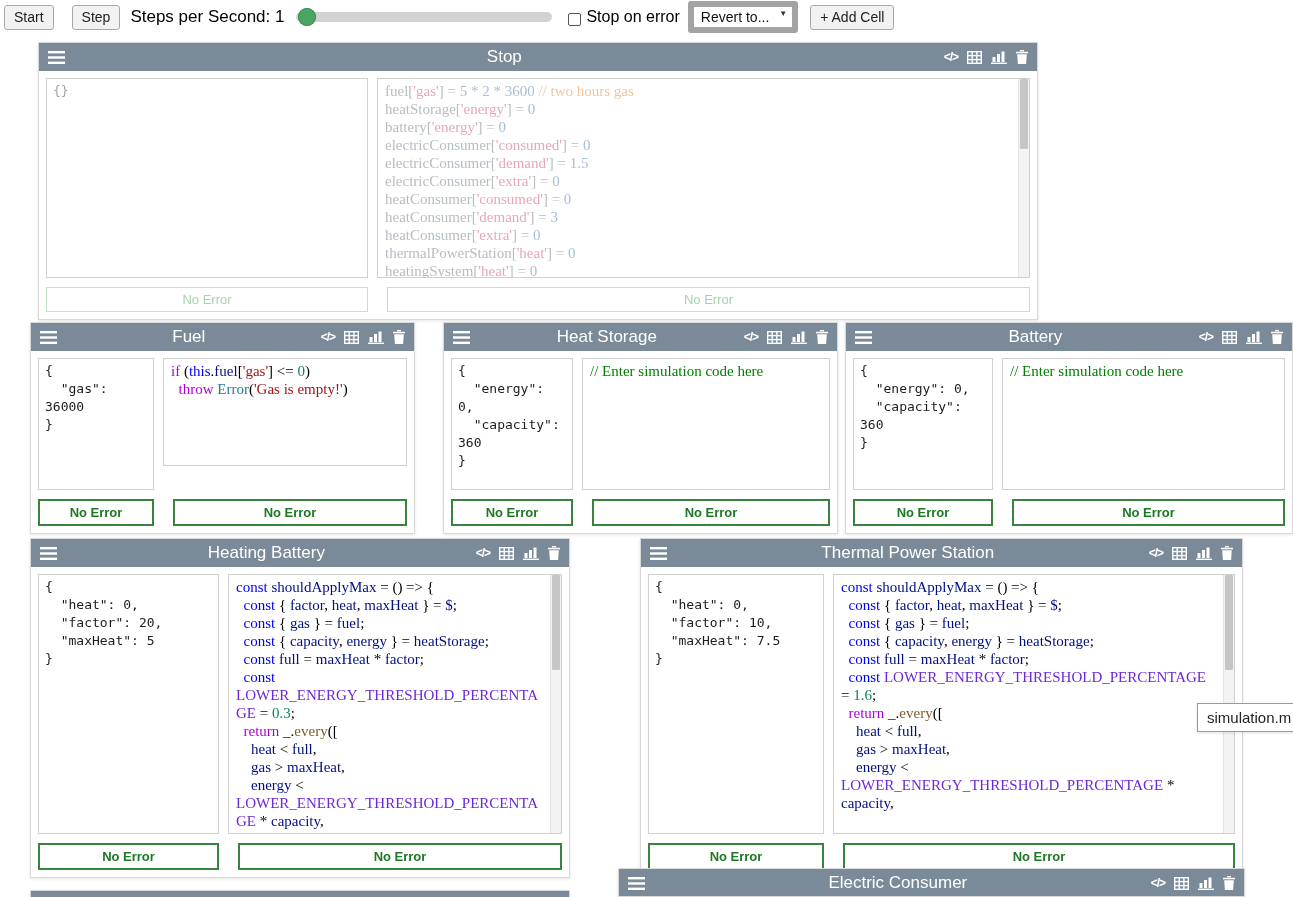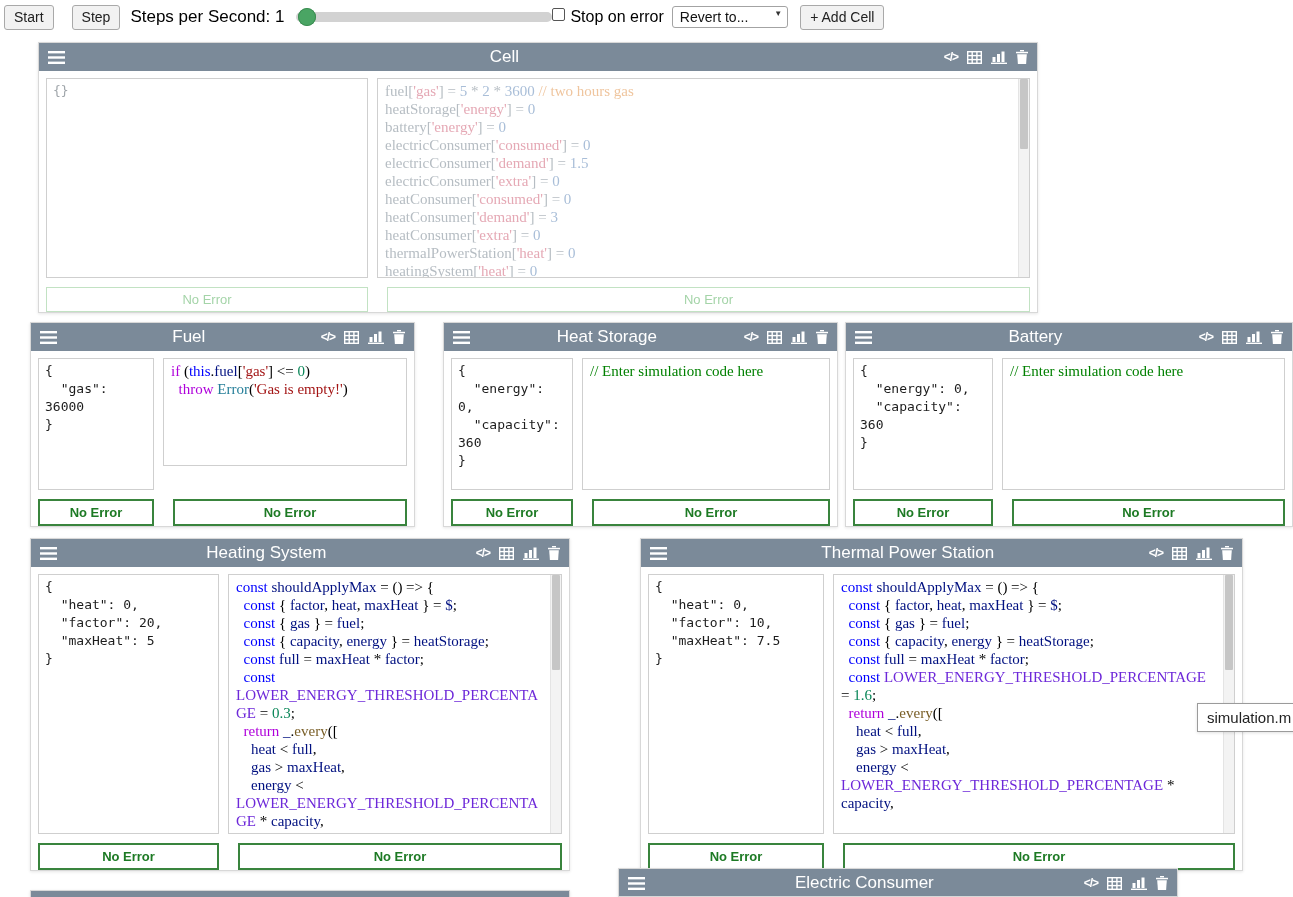--- a/index.html
+++ b/index.html
@@ -8,39 +8,39 @@
   .stage{position:relative;width:1293px;height:897px;overflow:hidden;background:#fff}
 
   
   .toolbar{position:absolute;left:0;top:0;width:100%;height:34px;display:flex;align-items:center;padding:0 4px;background:#fff}
   .tb-btn{font-family:"Liberation Sans",sans-serif;font-size:14px;color:#222;background:#f2f2f2;border:1px solid #a9a9a9;border-radius:3px;padding:3px 9px;cursor:pointer;line-height:17px}
   .tb-btn.step{margin-left:18px}
   .steps-label{font-size:17px;color:#000;margin-left:10px;white-space:nowrap}
   .slider{position:relative;width:256px;height:18px;margin-left:12px;flex:none;cursor:pointer}
   .slider-track{position:absolute;left:0;top:4px;width:100%;height:10px;background:#d2d2d2;border-radius:5px}
   .slider-thumb{position:absolute;left:2px;top:0;width:18px;height:18px;border-radius:50%;background:#4aa564;box-shadow:inset 0 0 0 1px #3c8c52}
-  .stop-wrap{display:flex;align-items:flex-start;gap:5px}
+  .stop-wrap{display:flex;align-items:flex-end;margin-left:16px;gap:5px}
   .checkbox{width:13px;height:13px;border:1px solid #555;background:#fff;display:inline-block;border-radius:2px}
   .stop-text{font-size:16px;color:#000;white-space:nowrap}
-  .select{display:inline-flex;align-items:flex-start;gap:26px;margin-left:8px;border:1px solid #a3a3a3;border-radius:3px;background:#fff;padding:2px 5px 2px 7px;font-size:14px;color:#111;cursor:pointer;white-space:nowrap}
+  .select{display:inline-flex;align-items:flex-start;gap:10px;margin-left:8px;border:6px solid #a3a3a3;border-radius:3px;background:#fff;padding:2px 5px 2px 7px;font-size:14px;color:#111;cursor:pointer;white-space:nowrap}
   .select .caret{font-size:8px;color:#333}
   .add-cell{margin-left:12px}
 
   
   .cell{position:absolute;background:#fff;border:1px solid #d8d8d8;box-shadow:0 1px 3px rgba(0,0,0,.10)}
   .cell-header{height:28px;background:#7b8a99;display:flex;align-items:center;padding:0 9px;gap:9px}
   .cell-title{flex:1;text-align:center;color:#fff;font-size:17px;line-height:28px;white-space:nowrap;overflow:hidden}
   .hicon{display:inline-flex;align-items:center;justify-content:center;color:#fff;cursor:pointer;flex:none}
   .code-glyph{font-size:12px;font-weight:bold;letter-spacing:-1px}
   .cell-body{display:flex;gap:9px;padding:7px 7px 0 7px}
   .pane{border:1px solid #cfcfcf;background:#fff;overflow:hidden;position:relative;flex:none}
   .state-pane{font-family:"DejaVu Sans Mono","Liberation Mono",monospace;font-size:13px;line-height:18px;color:#1c1c1c;padding:3px 6px;white-space:pre-wrap;word-wrap:break-word}
   .code-pane{flex:1 1 auto}
   .code-text{font-family:Liberation Serif, serif;font-size:15px;line-height:18px;color:#000;padding:3px 16px 3px 7px;white-space:pre-wrap;word-wrap:break-word}
-  .error-row{display:flex;gap:19px;padding:9px 7px 0 7px}
+  .error-row{display:flex;gap:19px;padding:9px 7px 7px 7px}
   .error-box{border:2px solid #39843d;color:#1d7a24;font-weight:bold;font-size:13px;text-align:center;padding:4px 0;background:#fff;flex:none}
   .error-box.grow{flex:1 1 auto}
   .error-box.faded{border:1px solid #c2e2c3;color:#a4d4a8;font-weight:normal}
   .muted-state{color:#a0a6ab}
 
   
   .scrollbar{position:absolute;top:0;right:0;width:11px;height:100%;background:#f3f3f3;border-left:1px solid #e4e4e4}
   .scroll-thumb{position:absolute;top:0;left:1px;width:8px;background:#c6c6c6;display:block;border-radius:1px}
 
   
@@ -88,21 +88,21 @@
 
   <div class="cell" style="left:38px;top:42px;width:1000px">
     <div class="cell-header">
       <span class="hicon">
           <svg width="17" height="13" viewBox="0 0 17 13">
             <rect y="0" width="17" height="2.4" fill="#fff"></rect>
             <rect y="5.3" width="17" height="2.4" fill="#fff"></rect>
             <rect y="10.6" width="17" height="2.4" fill="#fff"></rect>
           </svg>
         </span>
-      <span class="cell-title">Cell</span>
+      <span class="cell-title">Stop</span>
       <span class="hicon code-glyph">&lt;/&gt;</span>
       <span class="hicon">
           <svg width="15" height="13" viewBox="0 0 15 13">
             <g stroke="#fff" stroke-width="1.4" fill="none">
               <rect x="0.7" y="0.7" width="13.6" height="11.6"></rect>
               <line x1="0" y1="4.6" x2="15" y2="4.6"></line>
               <line x1="0" y1="8.6" x2="15" y2="8.6"></line>
               <line x1="5.2" y1="0" x2="5.2" y2="13"></line>
               <line x1="9.9" y1="0" x2="9.9" y2="13"></line>
             </g>
@@ -326,21 +326,21 @@
 
   <div class="cell" style="left:30px;top:538px;width:540px">
     <div class="cell-header">
       <span class="hicon">
           <svg width="17" height="13" viewBox="0 0 17 13">
             <rect y="0" width="17" height="2.4" fill="#fff"></rect>
             <rect y="5.3" width="17" height="2.4" fill="#fff"></rect>
             <rect y="10.6" width="17" height="2.4" fill="#fff"></rect>
           </svg>
         </span>
-      <span class="cell-title">Heating System</span>
+      <span class="cell-title">Heating Battery</span>
       <span class="hicon code-glyph">&lt;/&gt;</span>
       <span class="hicon">
           <svg width="15" height="13" viewBox="0 0 15 13">
             <g stroke="#fff" stroke-width="1.4" fill="none">
               <rect x="0.7" y="0.7" width="13.6" height="11.6"></rect>
               <line x1="0" y1="4.6" x2="15" y2="4.6"></line>
               <line x1="0" y1="8.6" x2="15" y2="8.6"></line>
               <line x1="5.2" y1="0" x2="5.2" y2="13"></line>
               <line x1="9.9" y1="0" x2="9.9" y2="13"></line>
             </g>
@@ -457,21 +457,21 @@
             <span class="scroll-thumb" style="height:95px"></span>
           </span>
       </div>
     </div>
     <div class="error-row">
       <div class="error-box" style="width:176px">No Error</div>
       <div class="error-box grow">No Error</div>
     </div>
   </div>
 
-  <div class="cell" style="left:618px;top:868px;width:560px;height:29px;overflow:hidden">
+  <div class="cell" style="left:618px;top:868px;width:627px;height:29px;overflow:hidden">
     <div class="cell-header">
       <span class="hicon">
           <svg width="17" height="13" viewBox="0 0 17 13">
             <rect y="0" width="17" height="2.4" fill="#fff"></rect>
             <rect y="5.3" width="17" height="2.4" fill="#fff"></rect>
             <rect y="10.6" width="17" height="2.4" fill="#fff"></rect>
           </svg>
         </span>
       <span class="cell-title">Electric Consumer</span>
       <span class="hicon code-glyph">&lt;/&gt;</span>

